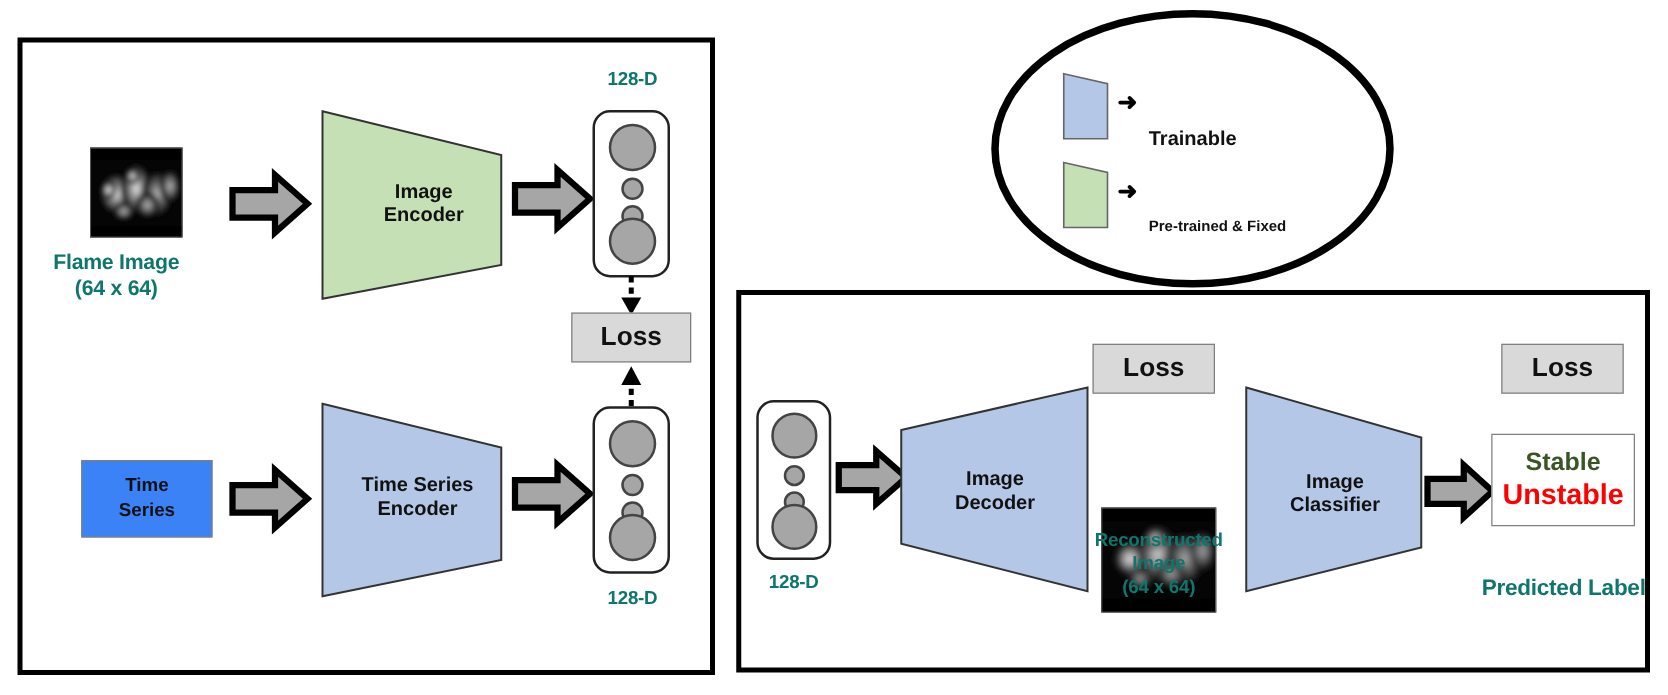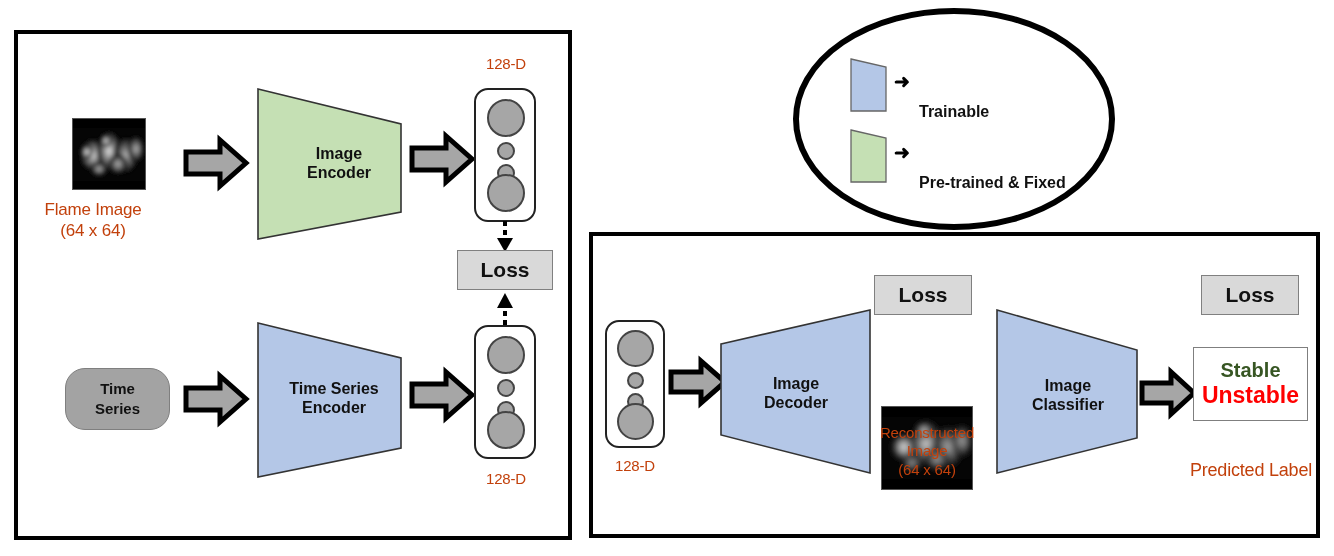--- a/index.html
+++ b/index.html
@@ -1,20 +1,20 @@
 <!DOCTYPE html>
 <html><head>
 <meta charset="utf-8">
 <style>
   html,body{margin:0;padding:0;background:#ffffff;}
   body{width:1334px;height:556px;font-family:"Liberation Sans",sans-serif;position:relative;overflow:hidden;}
   #stage{position:absolute;left:0;top:0;width:1334px;height:556px;}
   .abs{position:absolute;}
   .panel{border:4px solid #000;background:#fff;box-sizing:border-box;}
-  .lbl{font-weight:normal;color:#c2410c;text-align:center;line-height:1.22;letter-spacing:-0.2px;}
+  .lbl{font-weight:bold;color:#0f766e;text-align:center;line-height:1.22;letter-spacing:-0.2px;}
   .shape-txt{position:absolute;display:flex;align-items:center;justify-content:center;
              text-align:center;font-weight:bold;color:#111;line-height:1.2;}
   .lossbox{background:#d9d9d9;border:1.5px solid #808080;display:flex;align-items:center;
            justify-content:center;font-weight:bold;color:#111;box-sizing:border-box;}
   .capsule{border:2px solid #222;border-radius:14px;background:#fff;box-sizing:border-box;}
   .node{position:absolute;border-radius:50%;background:#a6a6a6;border:2px solid #444;box-sizing:border-box;}
   .tsbox{border:1.5px solid #7f7f7f;box-sizing:border-box;display:flex;align-items:center;
          justify-content:center;flex-direction:column;font-weight:bold;color:#111;line-height:1.35;}
   .predbox{border:1.5px solid #7f7f7f;background:#fff;box-sizing:border-box;display:flex;
            flex-direction:column;align-items:center;justify-content:center;font-weight:bold;line-height:1.15;}
@@ -111,21 +111,21 @@
 
   <div class="abs lossbox" style="left:457px;top:250px;width:96px;height:40px;font-size:21px;">Loss</div>
 
   <div class="abs" style="left:495px;top:291px;">
     <svg width="20" height="34" viewBox="0 0 20 34">
       <line x1="10" y1="34" x2="10" y2="16" stroke="#000" stroke-width="4" stroke-dasharray="5,4"></line>
       <polygon points="2,17 18,17 10,2" fill="#000"></polygon>
     </svg>
   </div>
 
-  <div class="abs tsbox" style="left:65px;top:368px;width:105px;height:62px;font-size:15px;background:#a3a3a3;border-radius:20px;">
+  <div class="abs tsbox" style="left:65px;top:368px;width:105px;height:62px;font-size:15px;background:#3b82f6;">
     <span>Time</span>
     <span>Series</span>
   </div>
 
   <div class="abs" style="left:184px;top:372px;">
     <svg width="64" height="54" viewBox="0 0 64 54">
       <polygon points="2,16 36,16 36,4 62,27 36,50 36,38 2,38" fill="#A6A6A6" stroke="#000" stroke-width="5" stroke-linejoin="miter"></polygon>
     </svg>
   </div>
 
@@ -168,21 +168,21 @@
   </div>
   <div class="abs arrow-glyph" style="left:894px;top:70px;font-size:19px;">➜</div>
   <div class="abs legend-txt" style="left:919px;top:71px;font-size:16px;">Trainable</div>
 
   <div class="abs" style="left:849px;top:128px;">
     <svg width="40" height="56" viewBox="0 0 40 56">
       <polygon points="2,2 37,10 37,54 2,54" fill="#C5E0B4" stroke="#666" stroke-width="1.3"></polygon>
     </svg>
   </div>
   <div class="abs arrow-glyph" style="left:894px;top:141px;font-size:19px;">➜</div>
-  <div class="abs legend-txt" style="left:919px;top:142px;font-size:16px;">Pre-trained &amp; Fixed</div>
+  <div class="abs legend-txt" style="left:919px;top:142px;font-size:12px;">Pre-trained &amp; Fixed</div>
 
   <div class="abs panel" style="left:589px;top:232px;width:731px;height:306px;"></div>
 
   <div class="abs capsule" style="left:605px;top:320px;width:60px;height:128px;">
     <div class="node" style="left:10px;top:8px;width:37px;height:37px;"></div>
     <div class="node" style="left:20px;top:50px;width:17px;height:17px;"></div>
     <div class="node" style="left:20px;top:71px;width:17px;height:17px;"></div>
     <div class="node" style="left:10px;top:81px;width:37px;height:37px;"></div>
   </div>
   <div class="abs lbl" style="left:599px;top:457px;width:72px;font-size:15px;">128-D</div>

